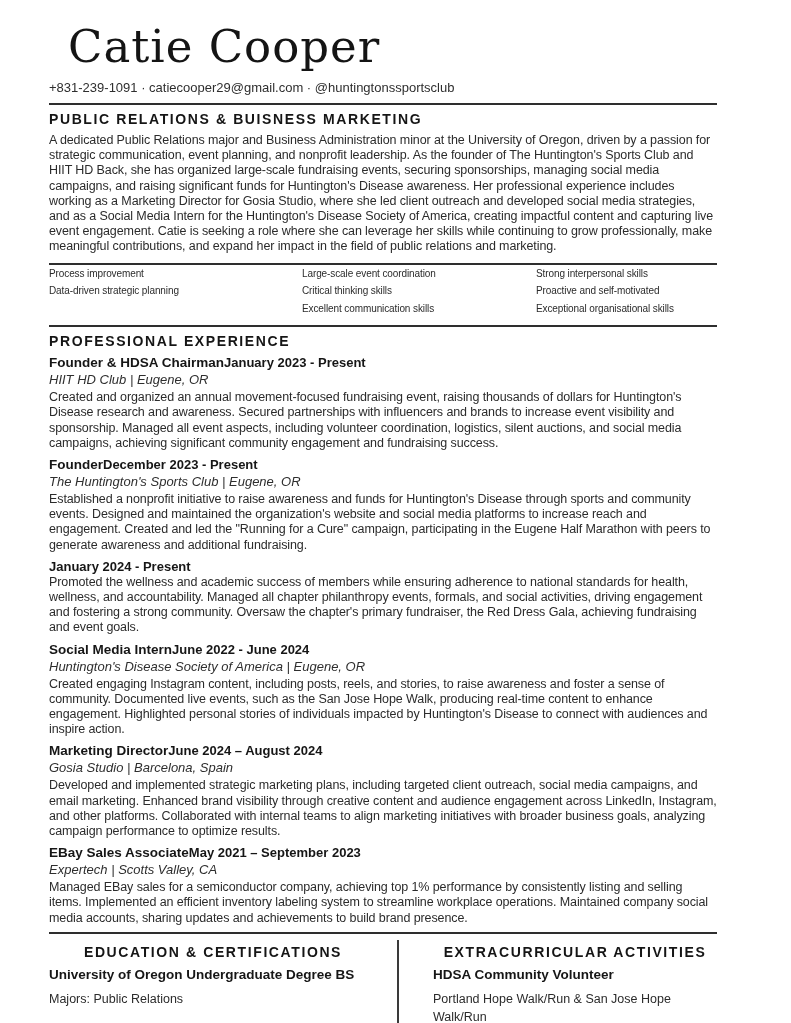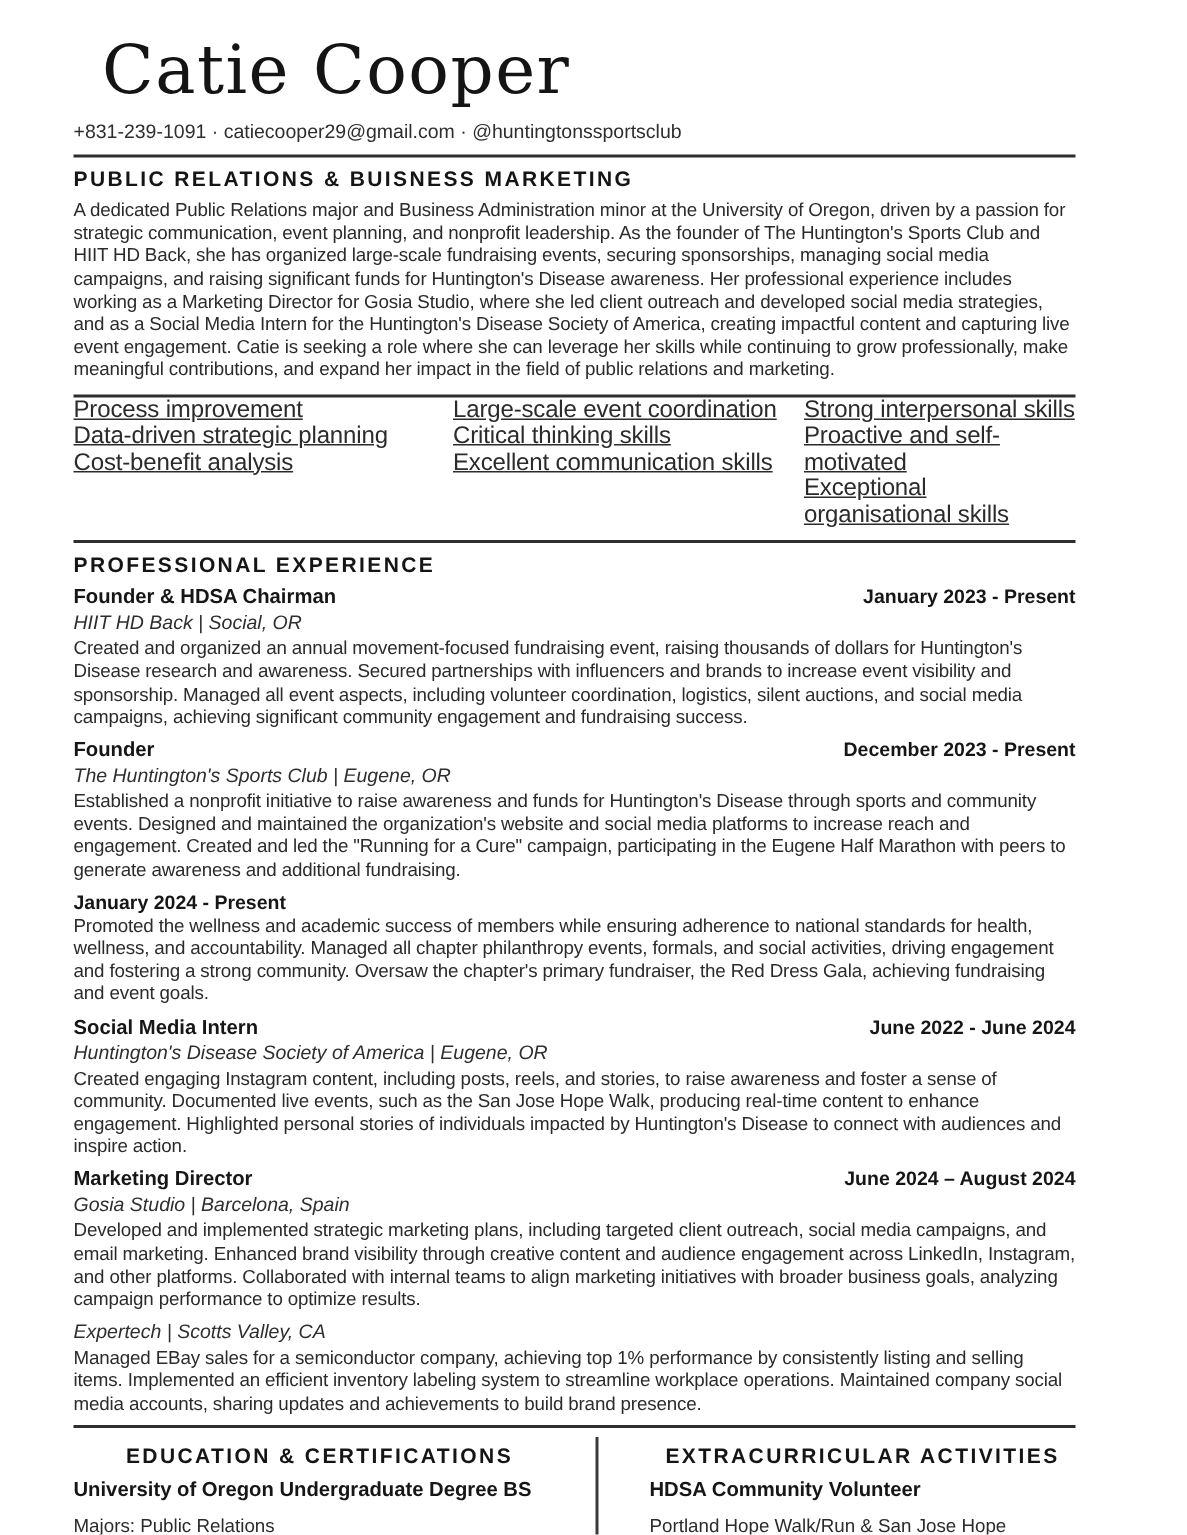--- a/index.html
+++ b/index.html
@@ -52,30 +52,29 @@
     line-height: 15.2px;
     letter-spacing: -0.1px;
     margin: 0 0 8px 0;
   }
   .comp-grid {
     display: grid;
     grid-template-columns: 253px 234px 1fr;
     margin: 0 0 8px 0;
   }
   .comp-item {
-    font-size: 16px;
+    font-size: 10px;
     line-height: 17.5px;
     letter-spacing: -0.1px;
-    text-decoration: underline;
   }
   .jobs { margin-top: 2px; }
   .job { margin: 0 0 6px 0; }
   .job-head {
     display: flex;
-    justify-content: space-between;
+    justify-content: flex-start;
     align-items: baseline;
   }
   .job-title {
     font-size: 13.5px;
     font-weight: bold;
     line-height: 16px;
     color: #161616;
   }
   .job-date {
     font-size: 13px;
@@ -138,21 +137,20 @@
     <p class="summary">A dedicated Public Relations major and Business Administration minor at the University of Oregon, driven by a passion for strategic communication, event planning, and nonprofit leadership. As the founder of The Huntington's Sports Club and HIIT HD Back, she has organized large-scale fundraising events, securing sponsorships, managing social media campaigns, and raising significant funds for Huntington's Disease awareness. Her professional experience includes working as a Marketing Director for Gosia Studio, where she led client outreach and developed social media strategies, and as a Social Media Intern for the Huntington's Disease Society of America, creating impactful content and capturing live event engagement. Catie is seeking a role where she can leverage her skills while continuing to grow professionally, make meaningful contributions, and expand her impact in the field of public relations and marketing.</p>
   </div>
 
   <hr class="rule">
 
   <div>
     <div class="comp-grid">
       <div>
         <div class="comp-item">Process improvement</div>
         <div class="comp-item">Data-driven strategic planning</div>
-        <div class="comp-item">Cost-benefit analysis</div>
       </div>
       <div>
         <div class="comp-item">Large-scale event coordination</div>
         <div class="comp-item">Critical thinking skills</div>
         <div class="comp-item">Excellent communication skills</div>
       </div>
       <div>
         <div class="comp-item">Strong interpersonal skills</div>
         <div class="comp-item">Proactive and self-motivated</div>
         <div class="comp-item">Exceptional organisational skills</div>
@@ -164,21 +162,21 @@
 
   <div>
     <h2 class="section-heading">PROFESSIONAL EXPERIENCE</h2>
     <div class="jobs">
 
       <div class="job">
         <div class="job-head">
           <span class="job-title">Founder &amp; HDSA Chairman</span>
           <span class="job-date">January 2023 - Present</span>
         </div>
-        <div class="job-company">HIIT HD Back | Social, OR</div>
+        <div class="job-company">HIIT HD Club | Eugene, OR</div>
         <div class="job-desc">Created and organized an annual movement-focused fundraising event, raising thousands of dollars for Huntington's Disease research and awareness. Secured partnerships with influencers and brands to increase event visibility and sponsorship. Managed all event aspects, including volunteer coordination, logistics, silent auctions, and social media campaigns, achieving significant community engagement and fundraising success.</div>
       </div>
 
       <div class="job">
         <div class="job-head">
           <span class="job-title">Founder</span>
           <span class="job-date">December 2023 - Present</span>
         </div>
         <div class="job-company">The Huntington's Sports Club | Eugene, OR</div>
         <div class="job-desc">Established a nonprofit initiative to raise awareness and funds for Huntington's Disease through sports and community events. Designed and maintained the organization's website and social media platforms to increase reach and engagement. Created and led the "Running for a Cure" campaign, participating in the Eugene Half Marathon with peers to generate awareness and additional fundraising.</div>
@@ -203,20 +201,24 @@
       <div class="job">
         <div class="job-head">
           <span class="job-title">Marketing Director</span>
           <span class="job-date">June 2024 – August 2024</span>
         </div>
         <div class="job-company">Gosia Studio | Barcelona, Spain</div>
         <div class="job-desc">Developed and implemented strategic marketing plans, including targeted client outreach, social media campaigns, and email marketing. Enhanced brand visibility through creative content and audience engagement across LinkedIn, Instagram, and other platforms. Collaborated with internal teams to align marketing initiatives with broader business goals, analyzing campaign performance to optimize results.</div>
       </div>
 
       <div class="job">
+        <div class="job-head">
+          <span class="job-title">EBay Sales Associate</span>
+          <span class="job-date">May 2021 – September 2023</span>
+        </div>
         <div class="job-company">Expertech | Scotts Valley, CA</div>
         <div class="job-desc">Managed EBay sales for a semiconductor company, achieving top 1% performance by consistently listing and selling items. Implemented an efficient inventory labeling system to streamline workplace operations. Maintained company social media accounts, sharing updates and achievements to build brand presence.</div>
       </div>
 
     </div>
   </div>
 
   <hr class="rule">
 
   <div class="bottom">

